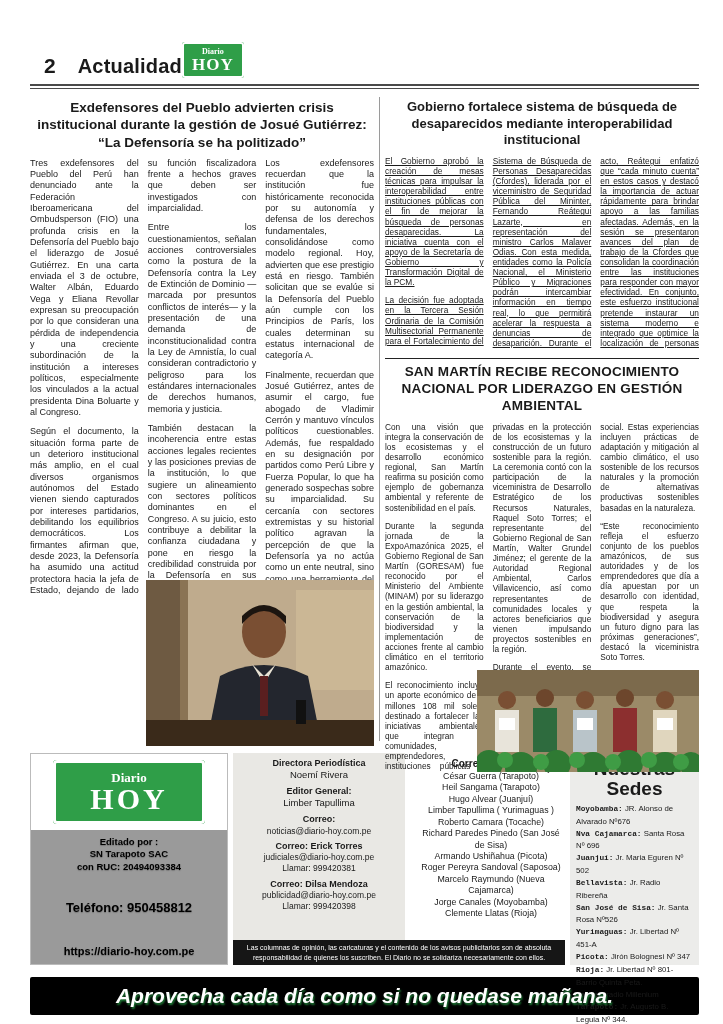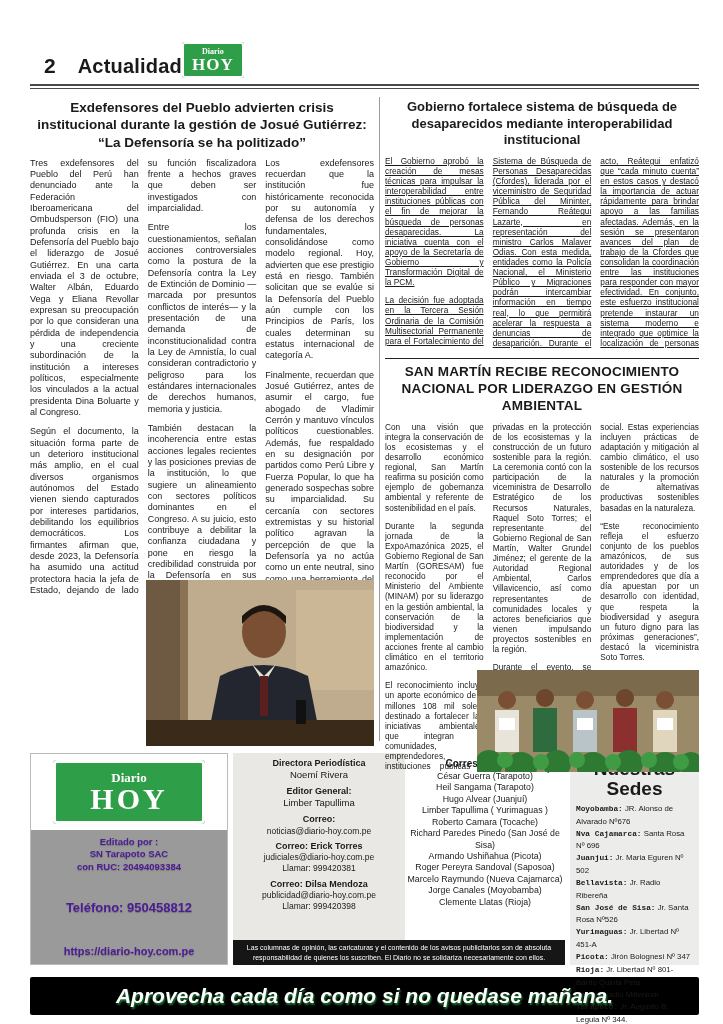--- a/index.html
+++ b/index.html
@@ -39,27 +39,27 @@
   .photo-r { position:absolute; right:0; bottom:2px; width:222px; height:102px; }
   .photo-l svg, .photo-r svg { width:100%; height:100%; display:block; }
 
   
   .foot { display:flex; margin-top:6px; height:212px; gap:5px; }
   .pub { width:198px; border:1px solid #bbb; background:#fff; display:flex; flex-direction:column; }
   .pub-logo-wrap { height:76px; display:flex; align-items:center; justify-content:center; background:#fff; }
   .logo-big { width:152px; height:64px; background:#2f9e48; border-radius:4px; box-shadow:inset 0 0 0 3px #fff, inset 0 0 0 6px #2f9e48; display:flex; flex-direction:column; align-items:center; justify-content:center; }
   .logo-big .t { color:#fff; font-family:"Liberation Serif", serif; font-weight:bold; font-size:13px; line-height:13px; }
   .logo-big .m { color:#fff; font-family:"Liberation Serif", serif; font-weight:bold; font-size:30px; line-height:30px; letter-spacing:3px; }
-  .pub-gray { flex:1; background:#9a9a9a; color:#4c1d95; text-align:center; font-weight:bold; padding:6px 4px; display:flex; flex-direction:column; justify-content:space-between; }
+  .pub-gray { flex:1; background:#9a9a9a; color:#000000; text-align:center; font-weight:bold; padding:6px 4px; display:flex; flex-direction:column; justify-content:space-between; }
   .pub-gray .s { font-size:9.5px; line-height:1.3; text-shadow:0 1px 1px #777; }
   .pub-gray .phone { font-size:13px; }
   .pub-gray .web { font-size:11px; }
 
   .mid { width:332px; display:flex; flex-direction:column; }
-  .mid-top { display:flex; flex:1; gap:0; }
+  .mid-top { display:flex; flex:1; gap:12px; }
   .staff { width:172px; background:#e9e8e4; text-align:center; font-size:8.5px; line-height:1.25; padding:5px 3px; }
   .staff .b { font-weight:bold; font-size:9px; margin-top:5px; }
   .staff .n { font-size:9.5px;text-align:center; }
   .corr { flex:1; text-align:center; font-size:8.8px; line-height:1.3; padding:4px 0; }
   .corr .b { font-weight:bold; font-size:10px; margin-bottom:1px; }
   .dark-bar { background:#161616; color:#fff; font-size:7px; line-height:1.35; text-align:center; padding:3px 6px; }
 
   .sedes { flex:1; background:#ececea; padding:4px 6px; font-size:7.8px; line-height:1.52; }
   .sedes .ttl { text-align:center; font-weight:bold; font-size:19px; line-height:1.05; margin:2px 0 4px 0; }
   .sede-line b { font-weight:bold;font-family:Liberation Mono, monospace; }

